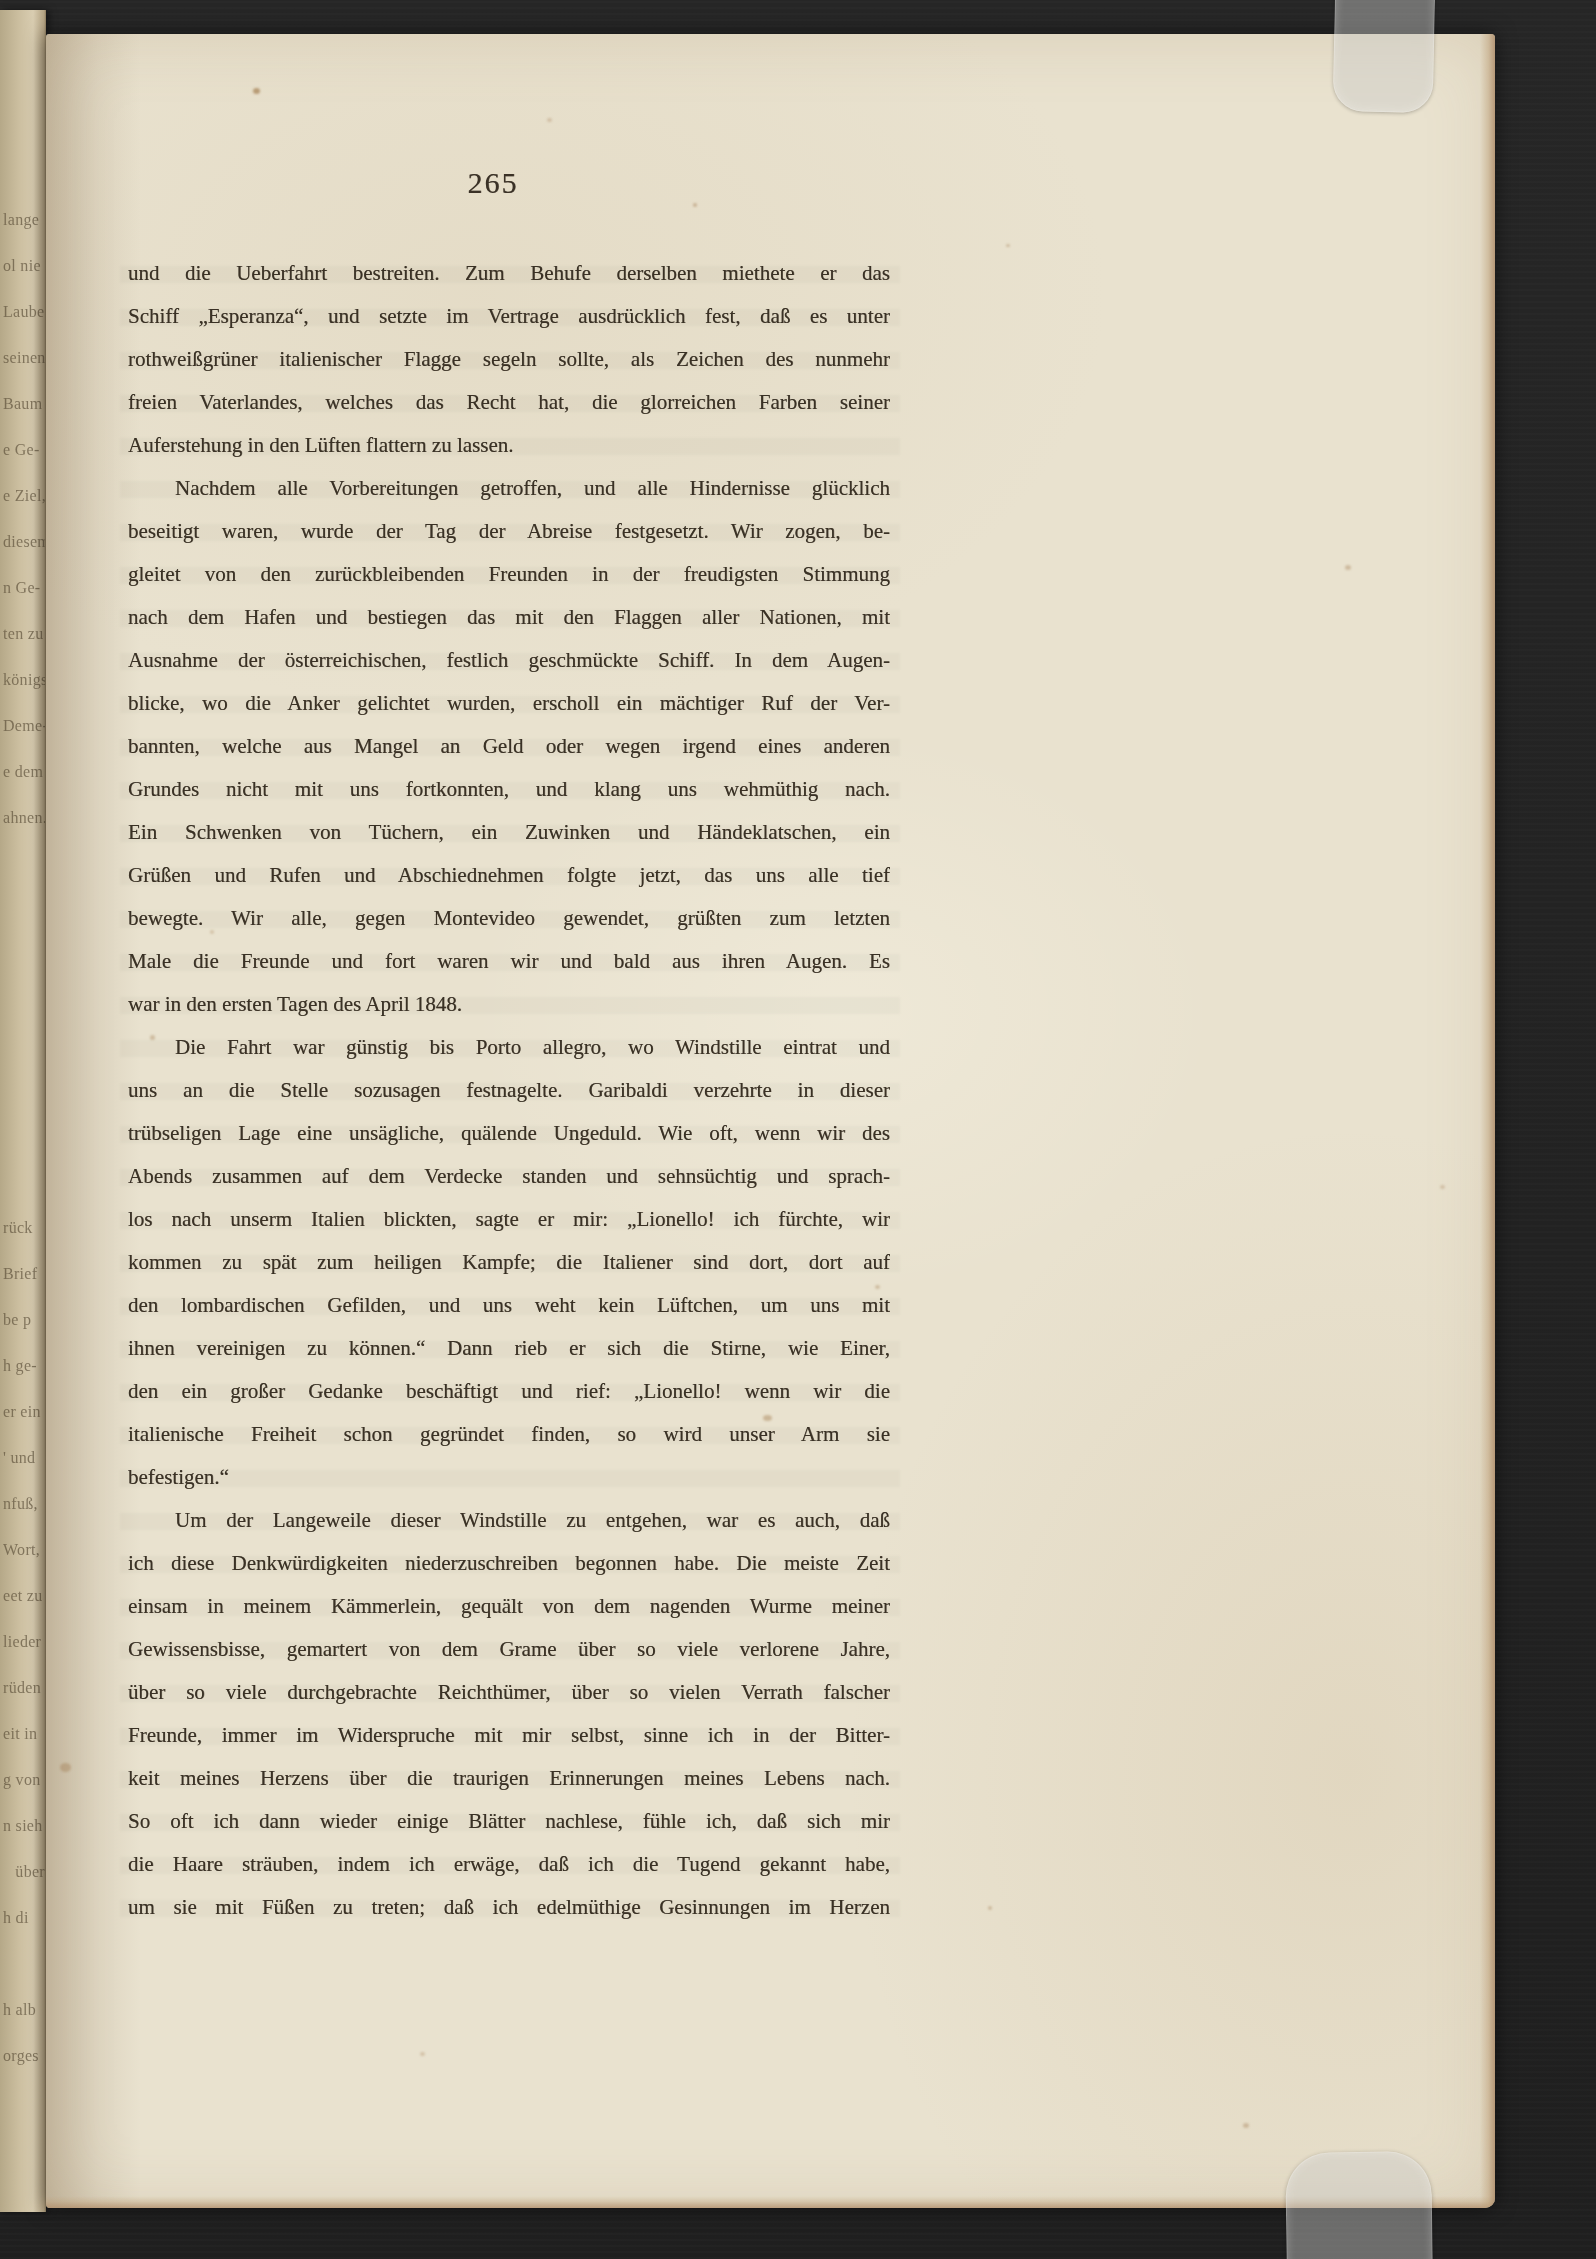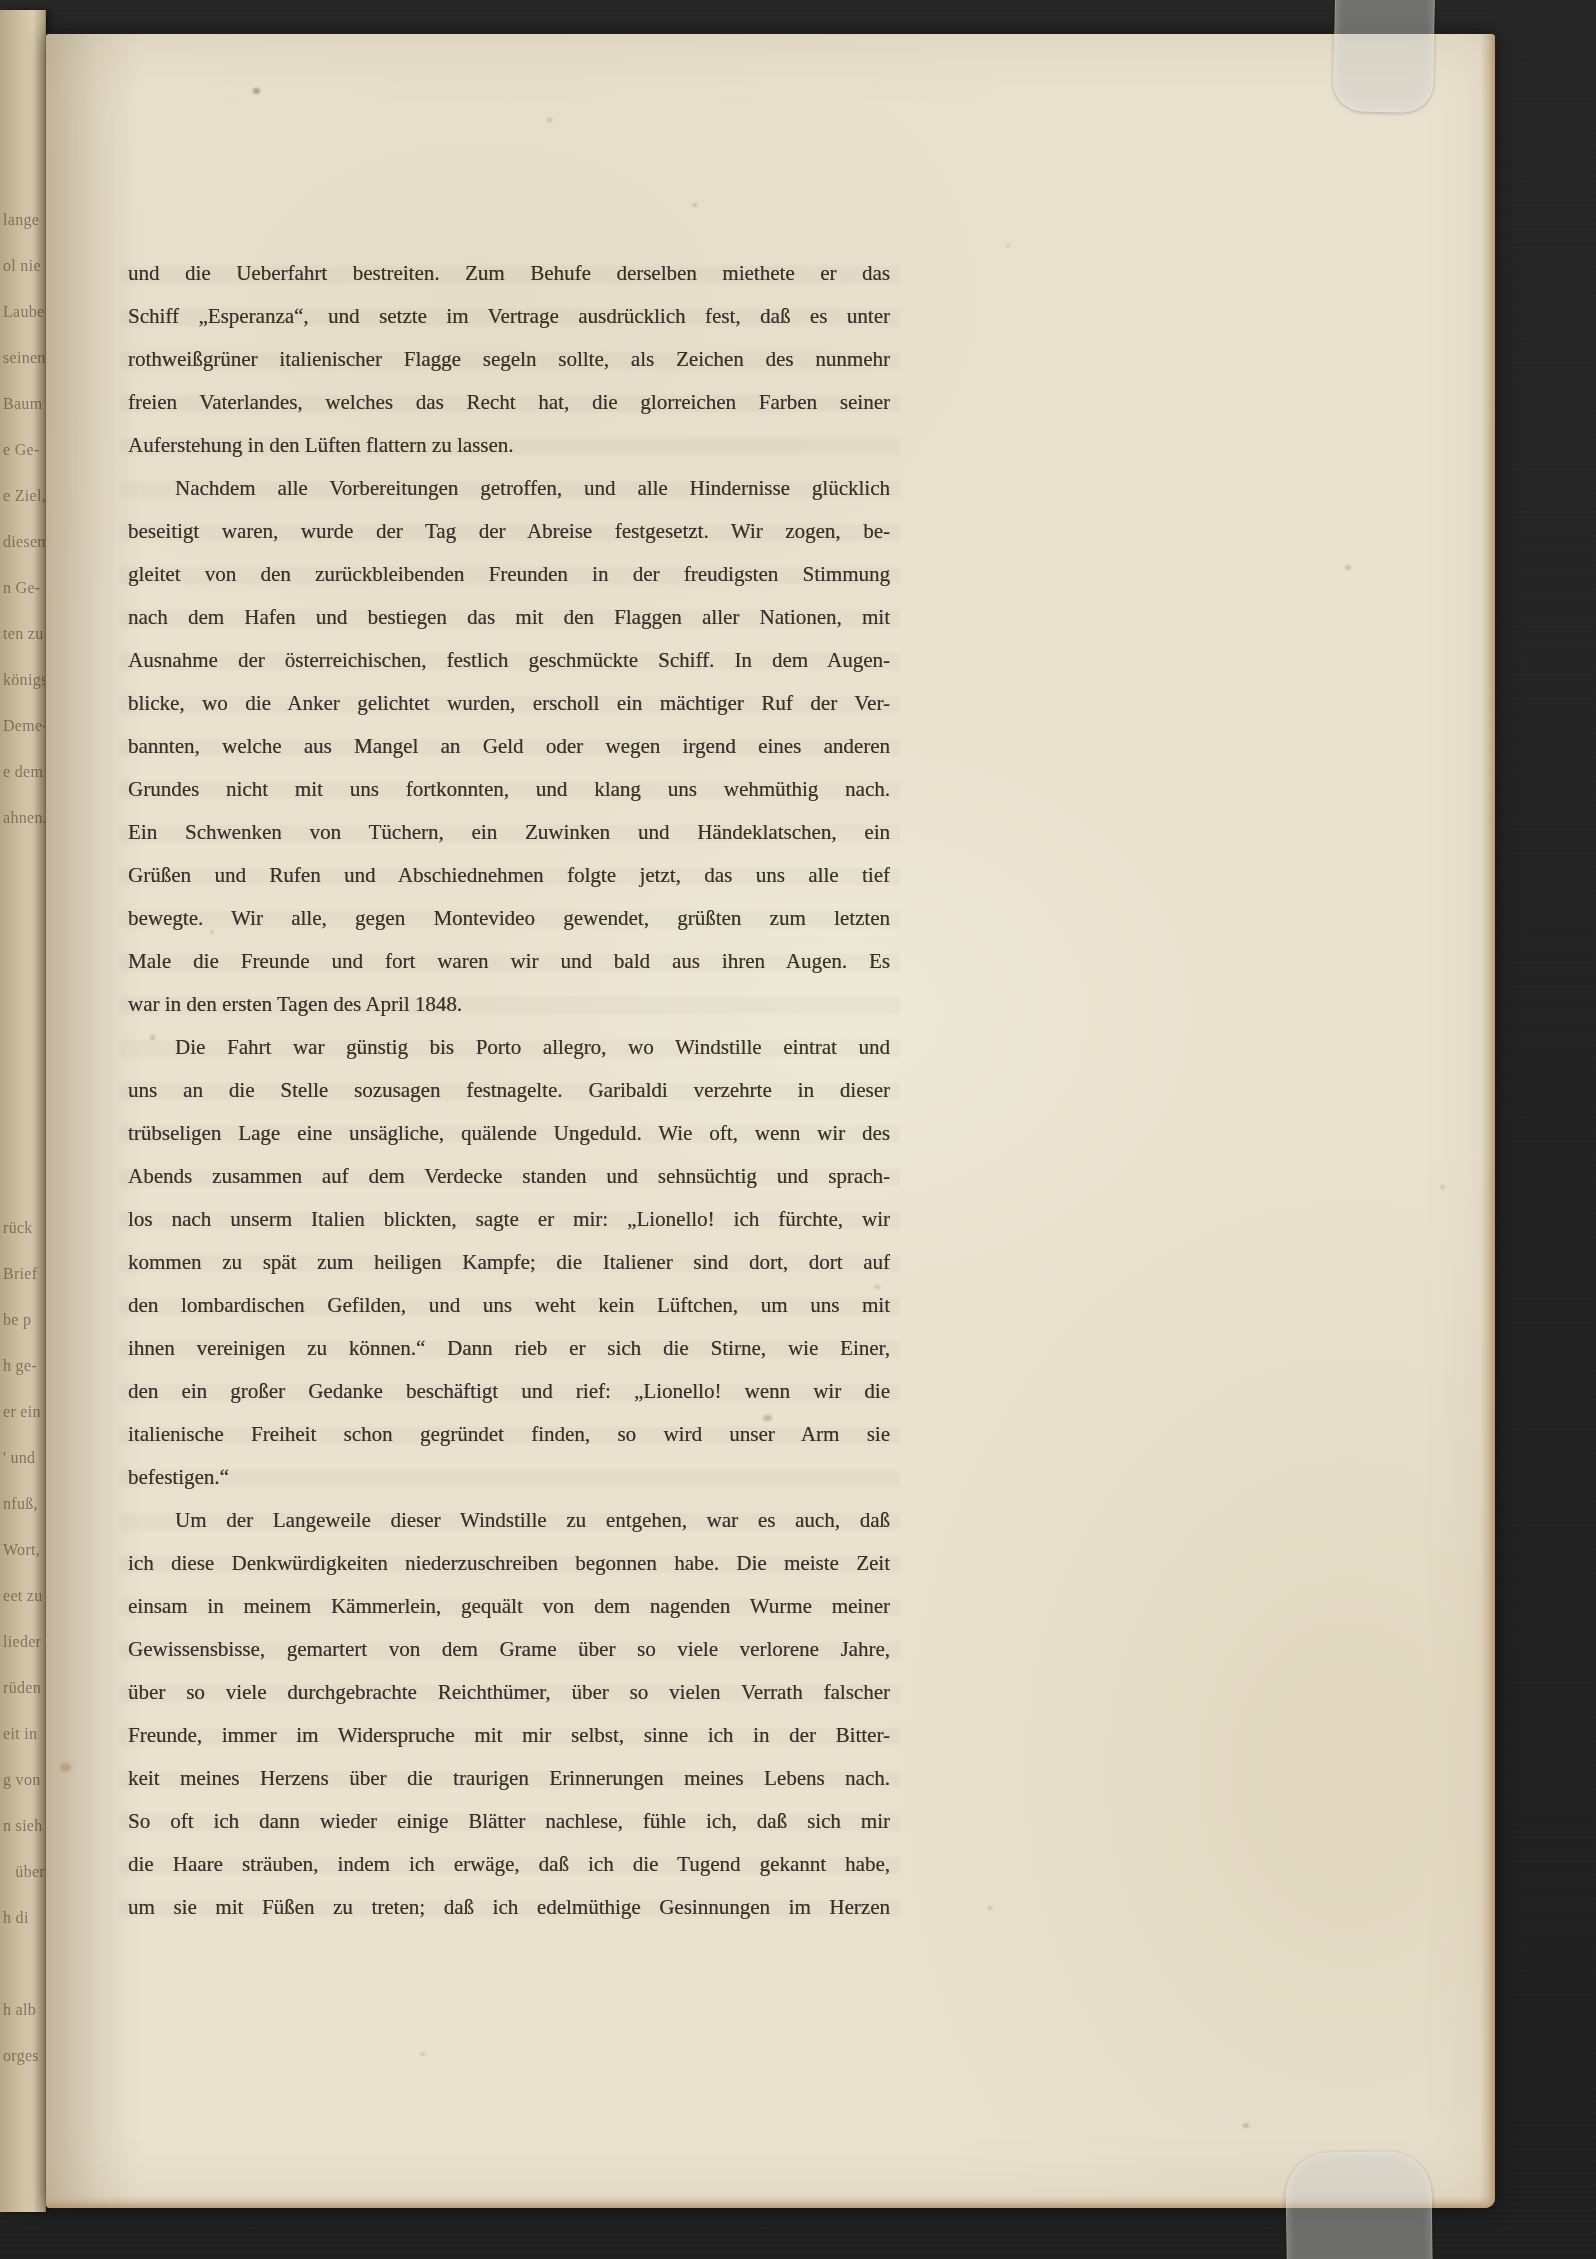--- a/index.html
+++ b/index.html
@@ -133,20 +133,21 @@
       <div class="frag" style="top: 1898px;">h di</div>
       <div class="frag" style="top: 1944px; margin-left: 47px;">vorm</div>
       <div class="frag" style="top: 1990px;">h alb</div>
       <div class="frag" style="top: 2036px;">orges</div>
     </div>
 
   <div class="page">
     <div class="page-bottom-edge"></div>
   </div>
 
+  <div class="pagenum">265</div>
 
   <div class="body-text">
       <div class="line">und die Ueberfahrt bestreiten.  Zum Behufe derselben miethete er das</div>
       <div class="line">Schiff „Esperanza“, und setzte im Vertrage ausdrücklich fest, daß es unter</div>
       <div class="line">rothweißgrüner italienischer Flagge segeln sollte, als Zeichen des nunmehr</div>
       <div class="line">freien Vaterlandes, welches das Recht hat, die glorreichen Farben seiner</div>
       <div class="line nj">Auferstehung in den Lüften flattern zu lassen.</div>
       <div class="line ind">Nachdem alle Vorbereitungen getroffen, und alle Hindernisse glücklich</div>
       <div class="line">beseitigt waren, wurde der Tag der Abreise festgesetzt.  Wir zogen, be-</div>
       <div class="line">gleitet von den zurückbleibenden Freunden in der freudigsten Stimmung</div>

